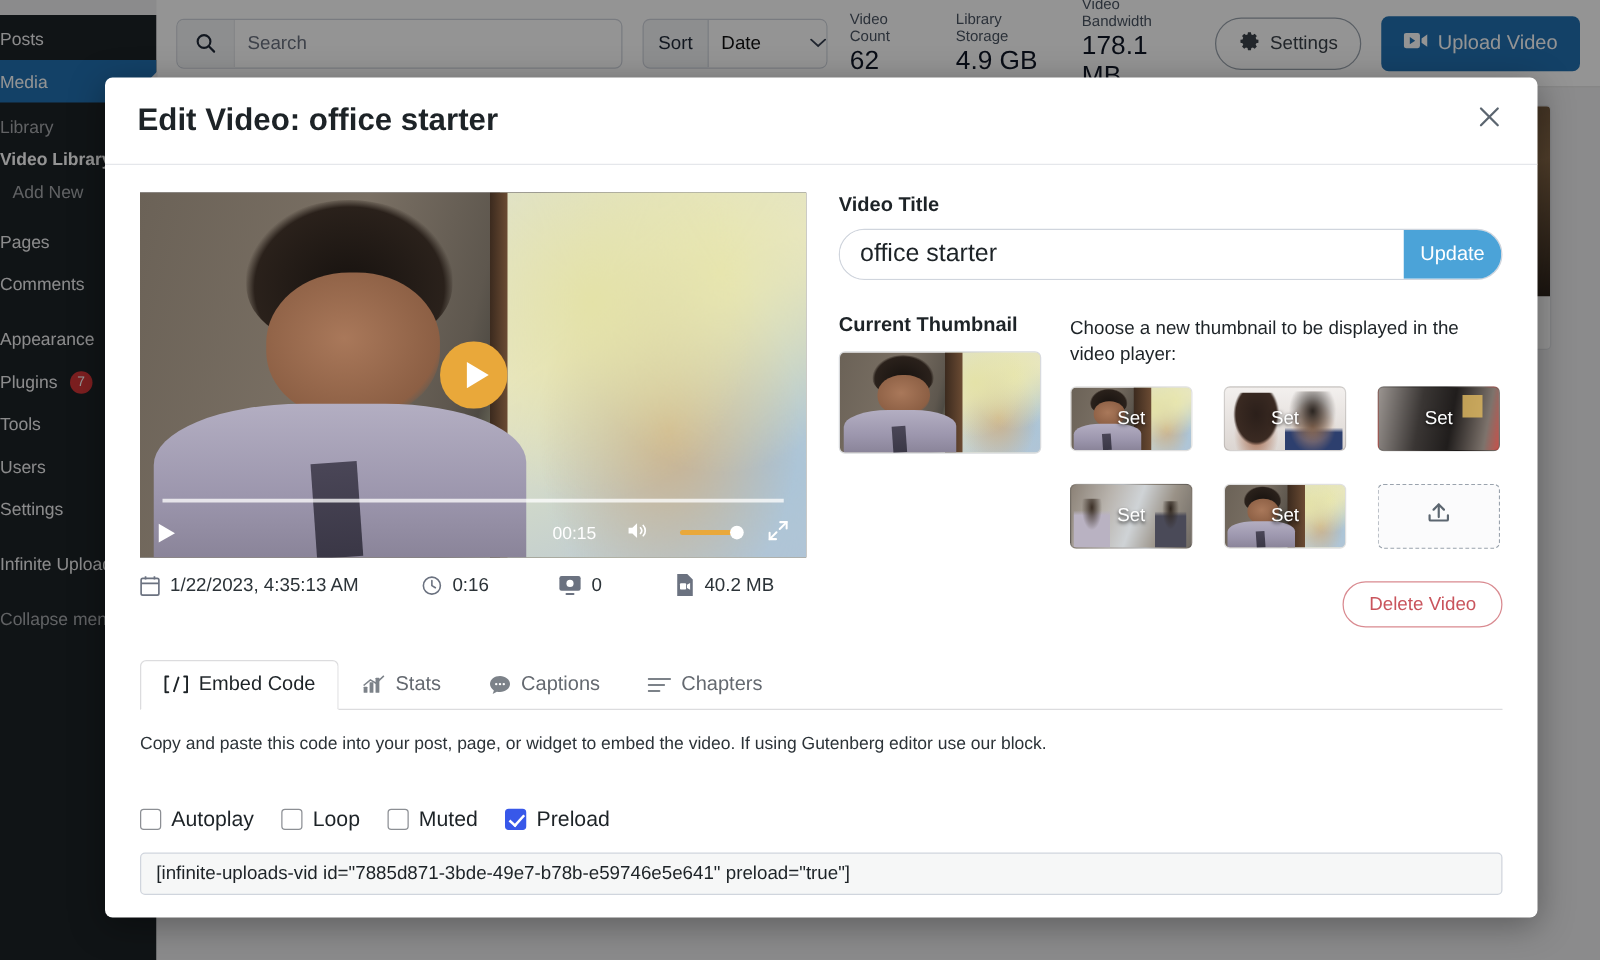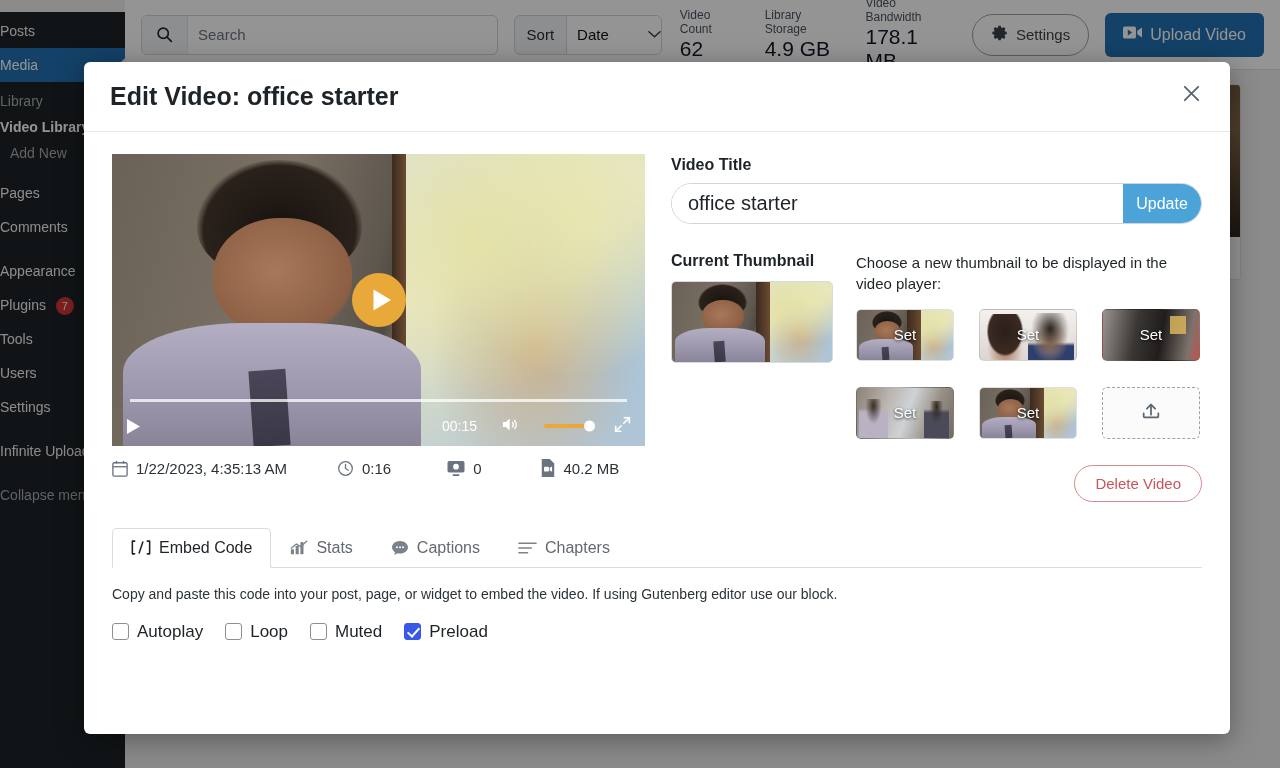--- a/index.html
+++ b/index.html
@@ -291,21 +291,21 @@
   }
   .tab .tico { display: flex; align-items: center; }
 
   .embed-help {
     margin-top: 18px; font-size: 14px; color: #2c3338;
   }
   .checks-row {
     display: flex; align-items: center; gap: 10px; margin-top: 20px;
     font-size: 17px; color: #1d2327;
   }
-  .chk-item { display: flex; align-items: center; gap: 8px; cursor: pointer; margin-right: 12px; }
+  .chk-item { display: flex; align-items: center; gap: 8px; cursor: pointer; margin-right: 12px; margin-top: 24px; }
   .chk {
     width: 17px; height: 17px; border: 1px solid #8c8f94; border-radius: 3px;
     background: #fff; display: inline-block; position: relative;
   }
   .chk.checked {
     background: #3858e9; border-color: #3858e9;
   }
   .chk.checked::after {
     content: ""; position: absolute; left: 5px; top: 1px;
     width: 5px; height: 10px; border: solid #fff;
@@ -737,14 +737,17 @@
       <label class="chk-item">
         <span class="chk"></span>
         <span>Muted</span>
       </label>
       <label class="chk-item">
         <span class="chk checked"></span>
         <span>Preload</span>
       </label>
     </div>
 
+    <div class="shortcode-box">
+      <span>[infinite-uploads-vid id="7885d871-3bde-49e7-b78b-e59746e5e641" preload="true"]</span>
+    </div>
   </div>
 </div>
 
 </body></html>

